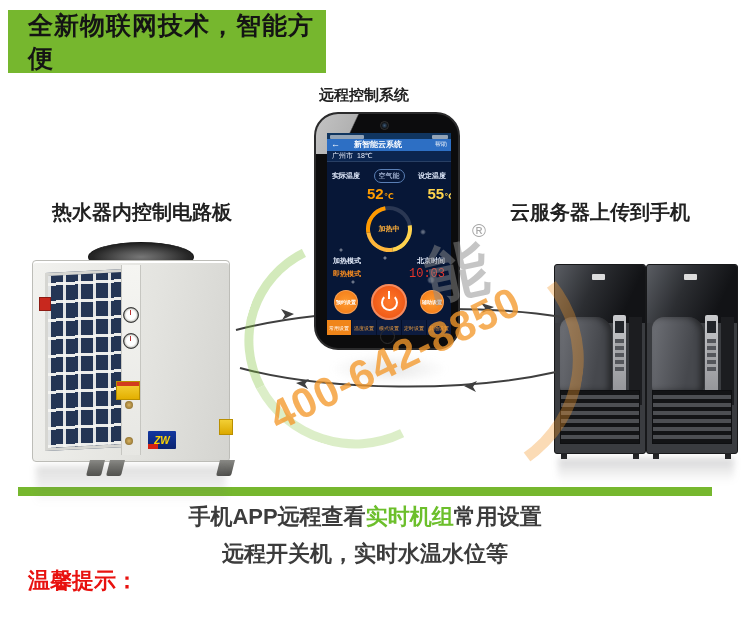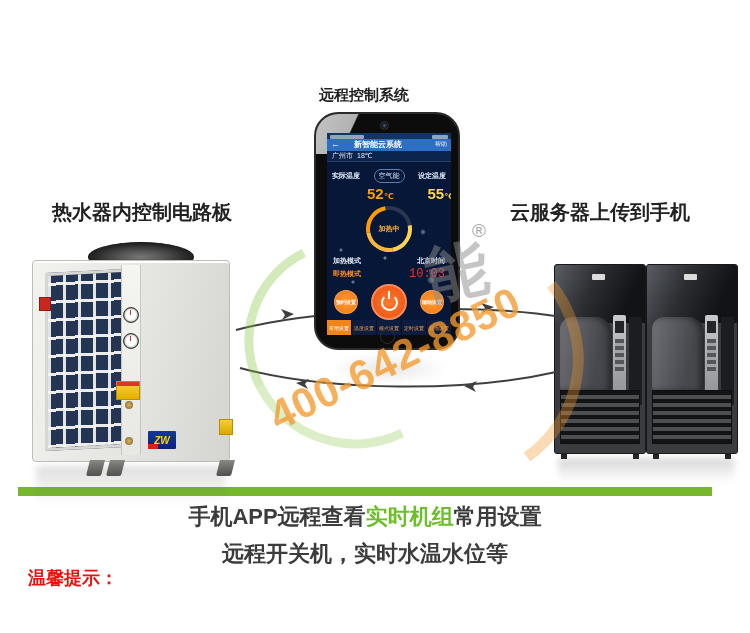--- a/index.html
+++ b/index.html
@@ -153,29 +153,32 @@
               border-right-color:rgba(243,152,43,.35);transform:rotate(8deg);}
 
   
   .greenbar{position:absolute;left:18px;top:487px;width:694px;height:9px;background:#76b72e;}
   .bline{position:absolute;left:-10px;width:750px;text-align:center;font-weight:bold;color:#3c3c3c;font-size:22px;}
   .b1{top:502px;}
   .b2{top:539px;}
   .hl{color:#6cbf2b;}
   .badge{position:absolute;left:561px;top:533px;width:116px;height:34px;background:#b9e08d;
          display:flex;align-items:center;justify-content:center;font-size:20px;font-weight:bold;color:#2e2e2e;}
-  .tiptitle{position:absolute;left:28px;top:566px;font-size:18px;font-weight:bold;color:#e8120f;}
+  .tiptitle{position:absolute;left:28px;top:566px;font-size:22px;font-weight:bold;color:#e8120f;}
   .tiptext{position:absolute;left:28px;top:592px;width:700px;font-size:19px;font-weight:bold;color:#e8120f;
            white-space:nowrap;letter-spacing:0;}
 </style>
 </head>
 <body>
 
 <div class="canvas">
 
+  <div class="banner">
+    <span>全新物联网技术，智能方便</span>
+  </div>
 
   <div class="sec-label lbl-remote">远程控制系统</div>
   <div class="sec-label lbl-heater">热水器内控制电路板</div>
   <div class="sec-label lbl-cloud">云服务器上传到手机</div>
 
   <div class="machine">
     <div class="fan"></div>
     <div class="mbody">
       <div class="grille"></div>
       <div class="divider">

